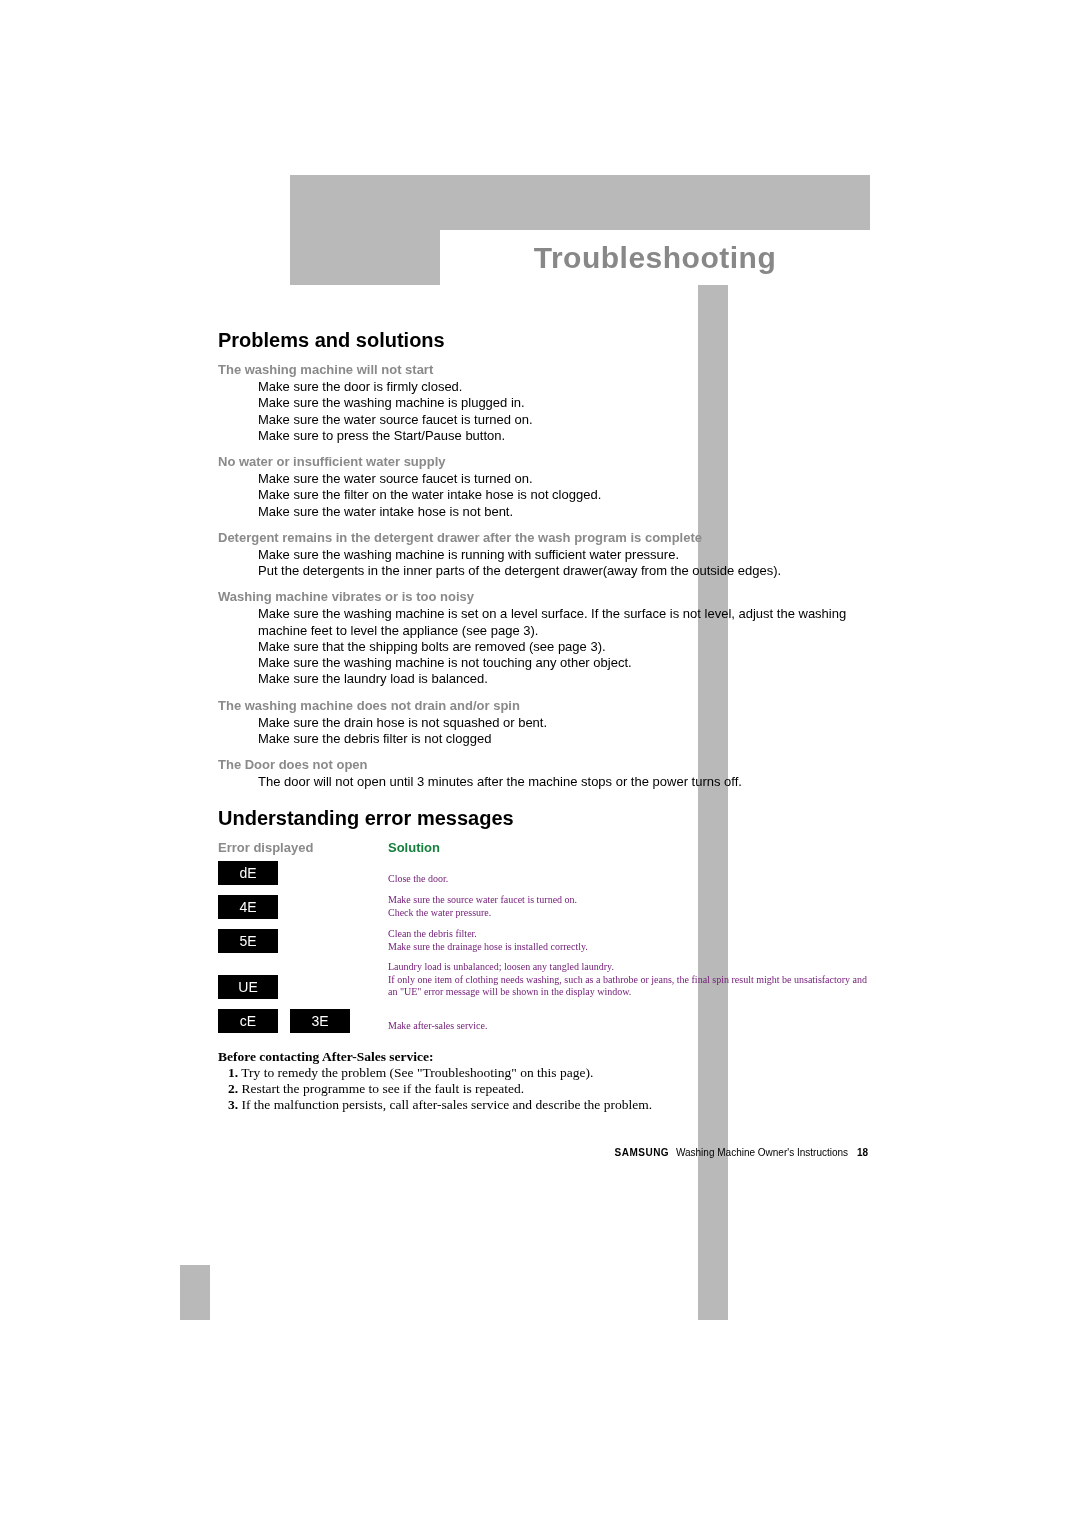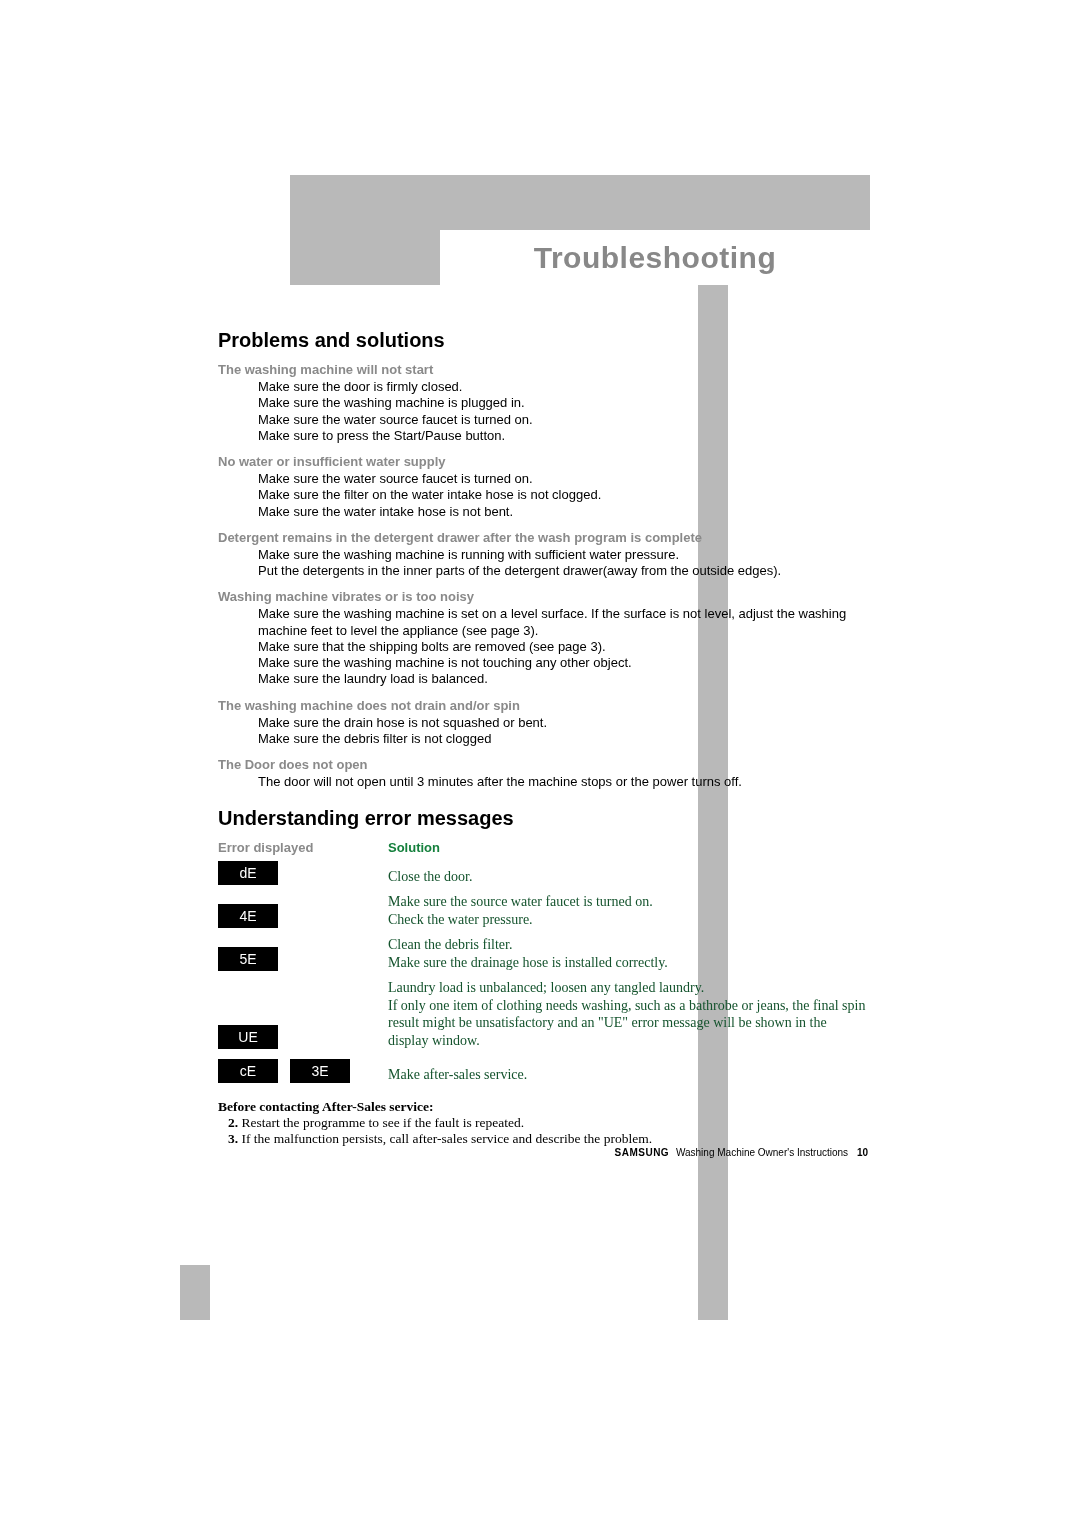--- a/index.html
+++ b/index.html
@@ -115,23 +115,23 @@
     color: #fff;
     font-size: 14px;
     display: flex;
     align-items: center;
     justify-content: center;
     font-family: Arial, sans-serif;
   }
   .err-sol {
     flex: 1;
     font-family: Georgia, 'Times New Roman', serif;
-    font-size: 14px;
+    font-size: 10px;
     line-height: 1.25;
-    color: #14532d;
+    color: #701a75;
   }
   .before-contact {
     margin-top: 16px;
     font-family: Georgia, 'Times New Roman', serif;
     font-size: 13.5px;
   }
   .before-contact .bc-title {
     font-weight: bold;
   }
   .before-contact .bc-item {
@@ -258,24 +258,25 @@
         <div class="err-codes">
           <div class="err-code">cE</div>
           <div class="err-code">3E</div>
         </div>
         <div class="err-sol">Make after-sales service.</div>
       </div>
     </div>
 
     <div class="before-contact">
       <div class="bc-title">Before contacting After-Sales service:</div>
+      <div class="bc-item"><b>1.</b> <span>Try to remedy the problem (See "Troubleshooting" on this page).</span></div>
       <div class="bc-item"><b>2.</b> <span>Restart the programme to see if the fault is repeated.</span></div>
       <div class="bc-item"><b>3.</b> <span>If the malfunction persists, call after-sales service and describe the problem.</span></div>
     </div>
 
   </div>
 
   <div class="footer">
     <span class="brand">SAMSUNG</span>
     <span>Washing Machine Owner's Instructions</span>
-    <span class="pg">10</span>
+    <span class="pg">18</span>
   </div>
 </div>
 
 </body></html>

